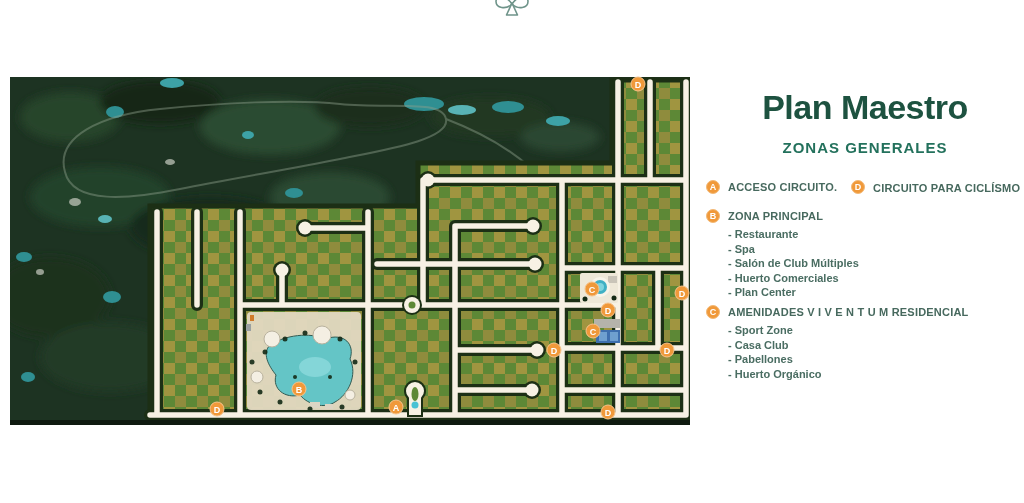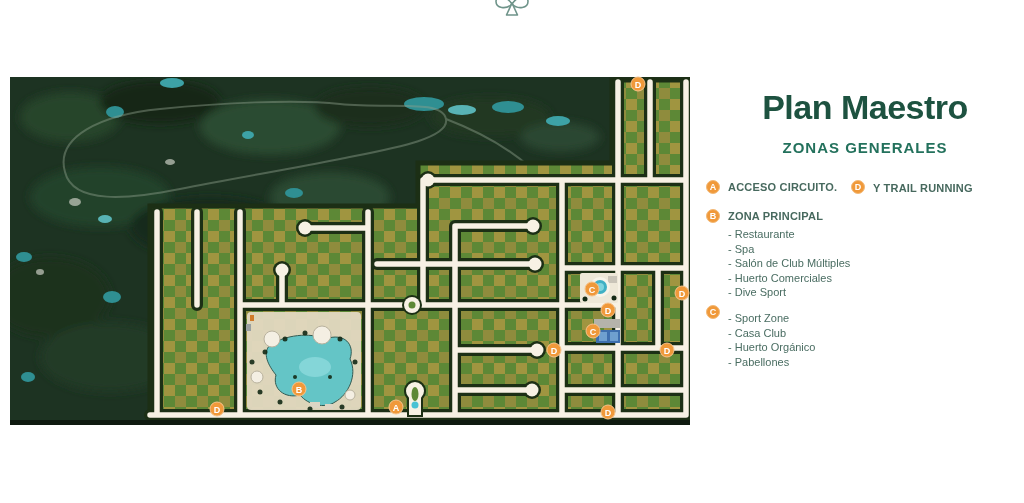--- a/index.html
+++ b/index.html
@@ -17,21 +17,21 @@
   
   .title{position:absolute;left:700px;top:88px;width:330px;margin:0;text-align:center;
          font-size:34px;font-weight:bold;color:#1d5240;letter-spacing:-0.5px;}
   .subtitle{position:absolute;left:700px;top:139px;width:330px;margin:0;text-align:center;
             font-size:15px;font-weight:bold;color:#23715c;letter-spacing:1px;}
   .sec{position:absolute;display:flex;gap:8px;align-items:flex-start;color:#47695e;
        font-size:11px;font-weight:bold;letter-spacing:0.2px;}
   .badge{width:14px;height:14px;border-radius:50%;background:#f0993a;color:#fff;
          font-size:9px;font-weight:bold;display:flex;align-items:center;justify-content:center;
          flex:0 0 14px;border:1px solid #f3b977;box-sizing:border-box;margin-top:-1px;}
-  .sec ul{list-style:none;margin:5px 0 0 0;padding:0;font-weight:normal;line-height:14.6px;
+  .sec ul{list-style:none;margin:5px 0 0 0;padding:0;font-weight:bold;line-height:14.6px;
           color:#4a6d62;letter-spacing:0;}
   .sec .lines div{line-height:14.5px;}
   .sec-title{white-space:nowrap;}
 </style>
 </head>
 <body>
 
 <div class="page">
 
   <svg class="logo" width="40" height="28" viewBox="0 0 40 28">
@@ -241,37 +241,38 @@
 
   <div class="sec" style="left:706px;top:210px">
     <span class="badge">B</span>
     <div>
       <span class="sec-title">ZONA PRINCIPAL</span>
       <ul>
         <li>- Restaurante</li>
         <li>- Spa</li>
         <li>- Salón de Club Múltiples</li>
         <li>- Huerto Comerciales</li>
-        <li>- Dive Sport</li>
+        <li>- Plan Center</li>
       </ul>
     </div>
   </div>
 
   <div class="sec" style="left:706px;top:306px">
     <span class="badge">C</span>
     <div>
+      <span class="sec-title">AMENIDADES V I V E N T U M RESIDENCIAL</span>
       <ul>
         <li>- Sport Zone</li>
         <li>- Casa Club</li>
+        <li>- Pabellones</li>
         <li>- Huerto Orgánico</li>
-        <li>- Pabellones</li>
       </ul>
     </div>
   </div>
 
   <div class="sec" style="left:851px;top:181px">
     <span class="badge">D</span>
     <div class="lines">
-      <div>Y TRAIL RUNNING</div>
+      <div>CIRCUITO PARA CICLÍSMO</div>
     </div>
   </div>
 
 </div>
 
 </body></html>

